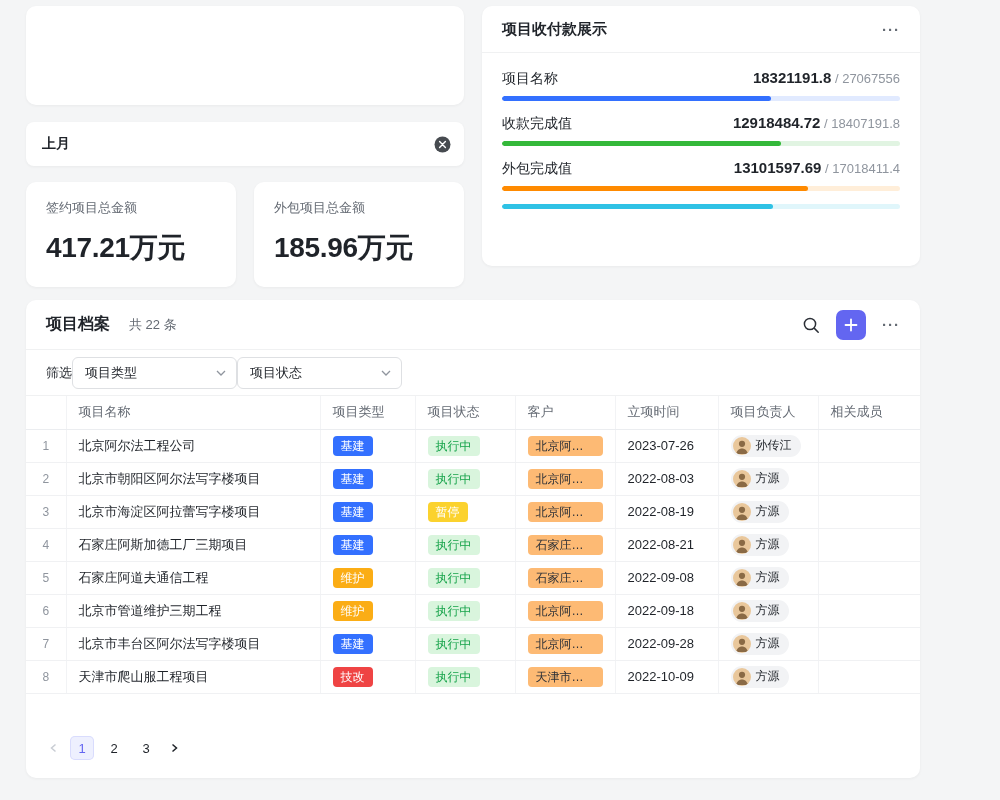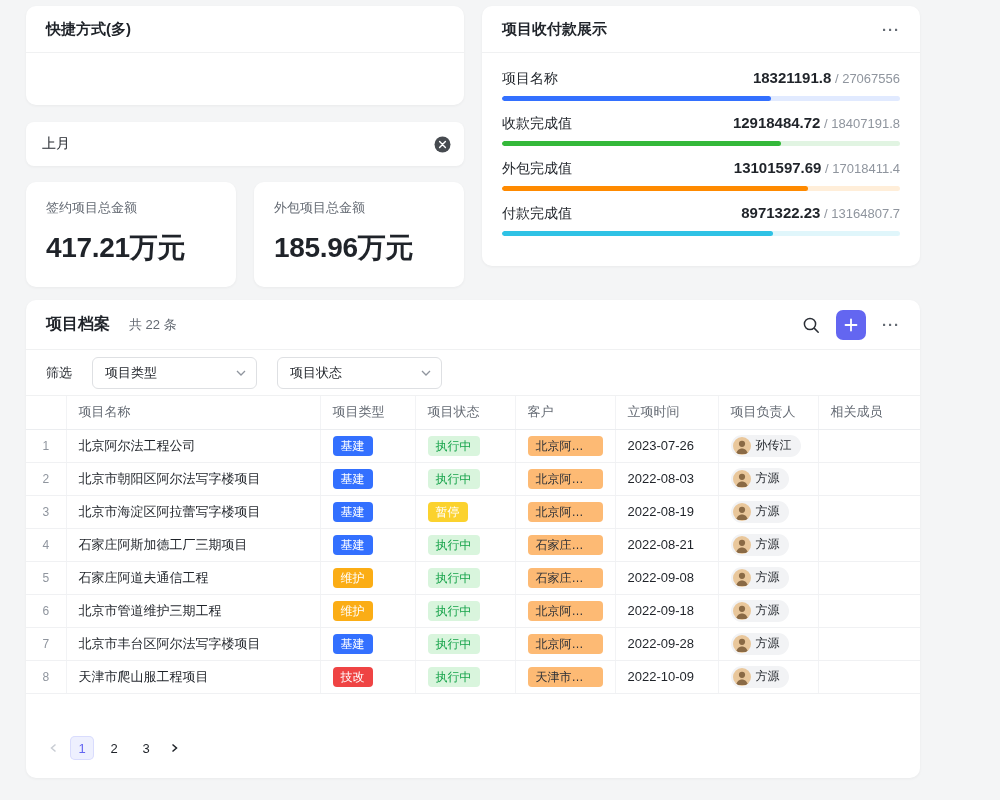--- a/index.html
+++ b/index.html
@@ -23,21 +23,21 @@
 
   
   #shortcut-card { left: 26px; top: 6px; width: 438px; height: 99px; }
   .shortcut-body { height: 52px; }
 
   
   .quick-filter {
     position: absolute; left: 26px; top: 122px; width: 438px; height: 44px;
     background: #fff; border-radius: 8px; box-shadow: 0 1px 3px rgba(31,35,41,.05);
     display: flex; align-items: center; justify-content: space-between;
-    padding: 0 13px 0 16px; font-size: 14px; cursor: pointer;
+    padding: 0 13px 0 16px; font-size: 14px; cursor: pointer; font-weight: bold;
   }
   .clear-btn { background: none; border: none; cursor: pointer; display: flex; align-items: center; }
 
   
   #stat-1 { left: 26px; top: 182px; width: 210px; height: 105px; }
   #stat-2 { left: 254px; top: 182px; width: 210px; height: 105px; }
   .stat-card { padding: 17px 20px; }
   .stat-label { font-size: 13px; color: #646a73; }
   .stat-value { font-size: 28px; font-weight: 800; margin-top: 12px; letter-spacing: -0.3px; }
 
@@ -61,21 +61,21 @@
   .main-head { height: 50px; display: flex; align-items: center; gap: 19px; padding: 0 20px; border-bottom: 1px solid #f0f1f2; flex: none; }
   .main-title { font-size: 16px; font-weight: 700; }
   .main-count { font-size: 13px; color: #646a73; }
   .head-actions { margin-left: auto; display: flex; align-items: center; gap: 16px; }
   .icon-btn { background: none; border: none; cursor: pointer; display: flex; align-items: center; }
   .plus-btn {
     width: 30px; height: 30px; border-radius: 7px; border: none; cursor: pointer;
     background: var(--accent, #6366f1); display: flex; align-items: center; justify-content: center;
   }
 
-  .filter-row { height: 46px; display: flex; align-items: center; gap: 20px; padding: 0 20px; border-bottom: 1px solid #f0f1f2; flex: none; }
+  .filter-row { height: 46px; display: flex; align-items: center; gap: 0; padding: 0 20px; border-bottom: 1px solid #f0f1f2; flex: none; }
   .filter-label { font-size: 13px; color: #1f2329; }
   .select {
     width: 165px; height: 32px; border: 1px solid #dee0e3; border-radius: 6px; background: #fff;
     display: flex; align-items: center; justify-content: space-between; padding: 0 10px 0 12px;
     font-size: 13px; color: #1f2329; cursor: pointer;
   }
 
   table { width: 100%; border-collapse: collapse; table-layout: fixed; font-size: 13px; flex: none; }
   th {
     font-weight: 400; color: #646a73; text-align: left; height: 33px; padding: 0 12px;
@@ -117,23 +117,20 @@
     font-size: 13px; border-radius: 5px; color: #1f2329; cursor: pointer;
   }
   .page-num.active { background: #eef0fe; color: var(--accent, #6366f1); box-shadow: inset 0 0 0 1px #d9dcfd; }
 </style>
 </head>
 <body>
 
 <div class="page">
 
   <section class="card" id="shortcut-card">
-    <div class="card-header">
-      <h2 class="card-title">快捷方式(多)</h2>
-    </div>
     <div class="shortcut-body"></div>
   </section>
 
   <div class="quick-filter">
     <span>上月</span>
     <button class="clear-btn" aria-label="clear">
       <svg width="17" height="17" viewBox="0 0 17 17">
         <circle cx="8.5" cy="8.5" r="8" fill="#474b50"></circle>
         <path d="M5.6 5.6 L11.4 11.4 M11.4 5.6 L5.6 11.4" stroke="#fff" stroke-width="1.4" stroke-linecap="round"></path>
       </svg>
@@ -179,24 +176,20 @@
     <div class="p-top">
       <span class="p-label">外包完成值</span>
       <span class="p-values"><span class="p-val">13101597.69</span><span class="p-total"> / 17018411.4</span></span>
     </div>
     <div class="p-track" style="background: rgba(255, 138, 0, 0.15);">
       <div class="p-fill" style="width: 77%; background: rgb(255, 138, 0);"></div>
     </div>
   </div>
 
   <div class="p-row">
-    <div class="p-top">
-      <span class="p-label">付款完成值</span>
-      <span class="p-values"><span class="p-val">8971322.23</span><span class="p-total"> / 13164807.7</span></span>
-    </div>
     <div class="p-track" style="background: rgba(47, 194, 229, 0.15);">
       <div class="p-fill" style="width: 68.1%; background: rgb(47, 194, 229);"></div>
     </div>
   </div>
 </div>
   </section>
 
   <section class="card" id="main-card">
     <div class="main-head">
       <h2 class="main-title">项目档案</h2>

